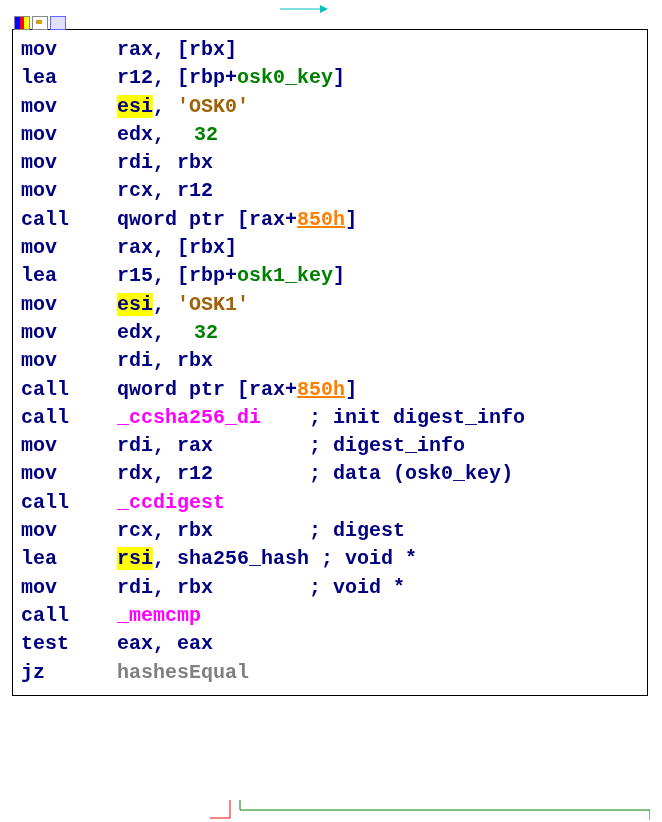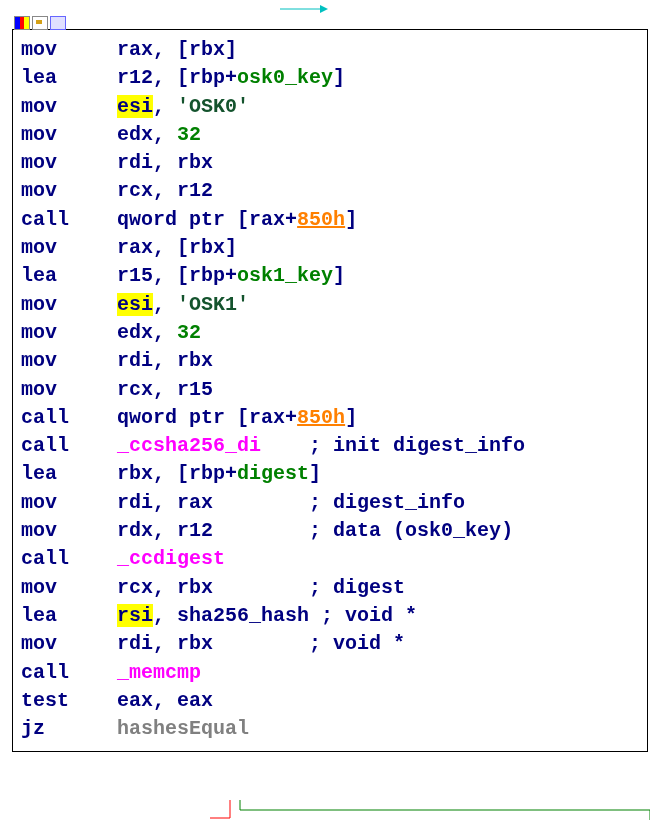--- a/index.html
+++ b/index.html
@@ -45,22 +45,22 @@
       border: 1px solid #000;
       padding: 6px 16px 8px 8px;
       background: white;
       line-height: 28.3px;
     }
     .line { white-space: pre; }
     .mnemonic { color: #000080; }
     .reg { color: #000080; }
     .reg-hl { background: #ffff00; color: #000080; }
     .symbol { color: #008000; }
-    .string { color: #14532d; }
-    .number { color: #008000; }
+    .string { color: #a16207; }
+    .number { color: #008000; margin-left: 17px; }
     .hex-offset { color: #ff8000; text-decoration: underline; }
     .func-call { color: #ff00ff; margin-top: 35px; }
     .comment { color: #000080; }
     .label { color: #808080; }
     .punct { color: #000080; }
     .arrows-bottom {
       position: absolute;
       top: 800px;
       left: 210px;
     }
@@ -87,24 +87,22 @@
     <div class="line"><span class="mnemonic">mov</span><span>     </span><span class="reg-hl">esi</span><span class="punct">, </span><span class="string">'OSK0'</span></div>
     <div class="line"><span class="mnemonic">mov</span><span>     </span><span class="reg">edx</span><span class="punct">, </span><span class="number">32</span></div>
     <div class="line"><span class="mnemonic">mov</span><span>     </span><span class="reg">rdi</span><span class="punct">, </span><span class="reg">rbx</span></div>
     <div class="line"><span class="mnemonic">mov</span><span>     </span><span class="reg">rcx</span><span class="punct">, </span><span class="reg">r12</span></div>
     <div class="line"><span class="mnemonic">call</span><span>    </span><span class="reg">qword ptr </span><span class="punct">[</span><span class="reg">rax</span><span class="punct">+</span><span class="hex-offset">850h</span><span class="punct">]</span></div>
     <div class="line"><span class="mnemonic">mov</span><span>     </span><span class="reg">rax</span><span class="punct">, [</span><span class="reg">rbx</span><span class="punct">]</span></div>
     <div class="line"><span class="mnemonic">lea</span><span>     </span><span class="reg">r15</span><span class="punct">, [</span><span class="reg">rbp</span><span class="punct">+</span><span class="symbol">osk1_key</span><span class="punct">]</span></div>
     <div class="line"><span class="mnemonic">mov</span><span>     </span><span class="reg-hl">esi</span><span class="punct">, </span><span class="string">'OSK1'</span></div>
     <div class="line"><span class="mnemonic">mov</span><span>     </span><span class="reg">edx</span><span class="punct">, </span><span class="number">32</span></div>
     <div class="line"><span class="mnemonic">mov</span><span>     </span><span class="reg">rdi</span><span class="punct">, </span><span class="reg">rbx</span></div>
-    <div class="line"><span class="mnemonic">mov</span><span>     </span><span class="reg">rcx</span><span class="punct">, </span><span class="reg">r15</span></div>
     <div class="line"><span class="mnemonic">call</span><span>    </span><span class="reg">qword ptr </span><span class="punct">[</span><span class="reg">rax</span><span class="punct">+</span><span class="hex-offset">850h</span><span class="punct">]</span></div>
     <div class="line"><span class="mnemonic">call</span><span>    </span><span class="func-call">_ccsha256_di</span><span class="comment">    ; init digest_info</span></div>
-    <div class="line"><span class="mnemonic">lea</span><span>     </span><span class="reg">rbx</span><span class="punct">, [</span><span class="reg">rbp</span><span class="punct">+</span><span class="symbol">digest</span><span class="punct">]</span></div>
     <div class="line"><span class="mnemonic">mov</span><span>     </span><span class="reg">rdi</span><span class="punct">, </span><span class="reg">rax</span><span class="comment">        ; digest_info</span></div>
     <div class="line"><span class="mnemonic">mov</span><span>     </span><span class="reg">rdx</span><span class="punct">, </span><span class="reg">r12</span><span class="comment">        ; data (osk0_key)</span></div>
     <div class="line"><span class="mnemonic">call</span><span>    </span><span class="func-call">_ccdigest</span></div>
     <div class="line"><span class="mnemonic">mov</span><span>     </span><span class="reg">rcx</span><span class="punct">, </span><span class="reg">rbx</span><span class="comment">        ; digest</span></div>
     <div class="line"><span class="mnemonic">lea</span><span>     </span><span class="reg-hl">rsi</span><span class="punct">, </span><span class="reg">sha256_hash</span><span class="comment"> ; void *</span></div>
     <div class="line"><span class="mnemonic">mov</span><span>     </span><span class="reg">rdi</span><span class="punct">, </span><span class="reg">rbx</span><span class="comment">        ; void *</span></div>
     <div class="line"><span class="mnemonic">call</span><span>    </span><span class="func-call">_memcmp</span></div>
     <div class="line"><span class="mnemonic">test</span><span>    </span><span class="reg">eax</span><span class="punct">, </span><span class="reg">eax</span></div>
     <div class="line"><span class="mnemonic">jz</span><span>      </span><span class="label">hashesEqual</span></div>
   </div>

